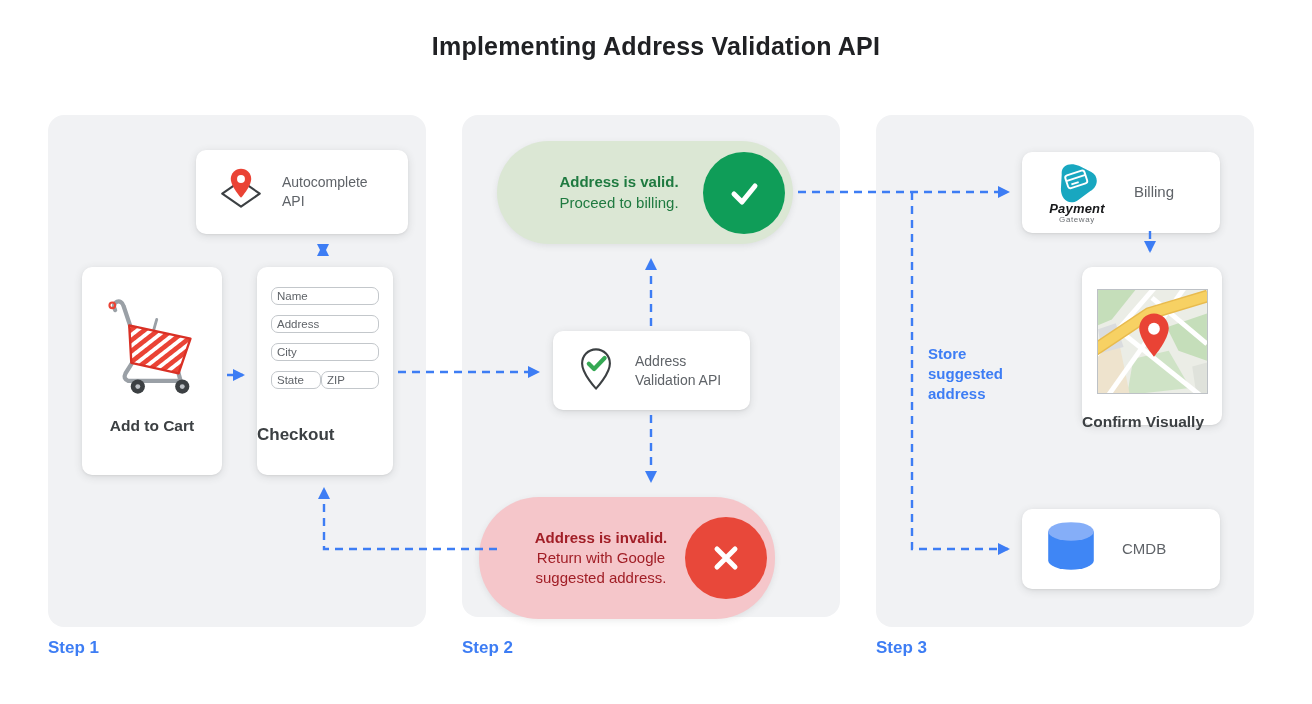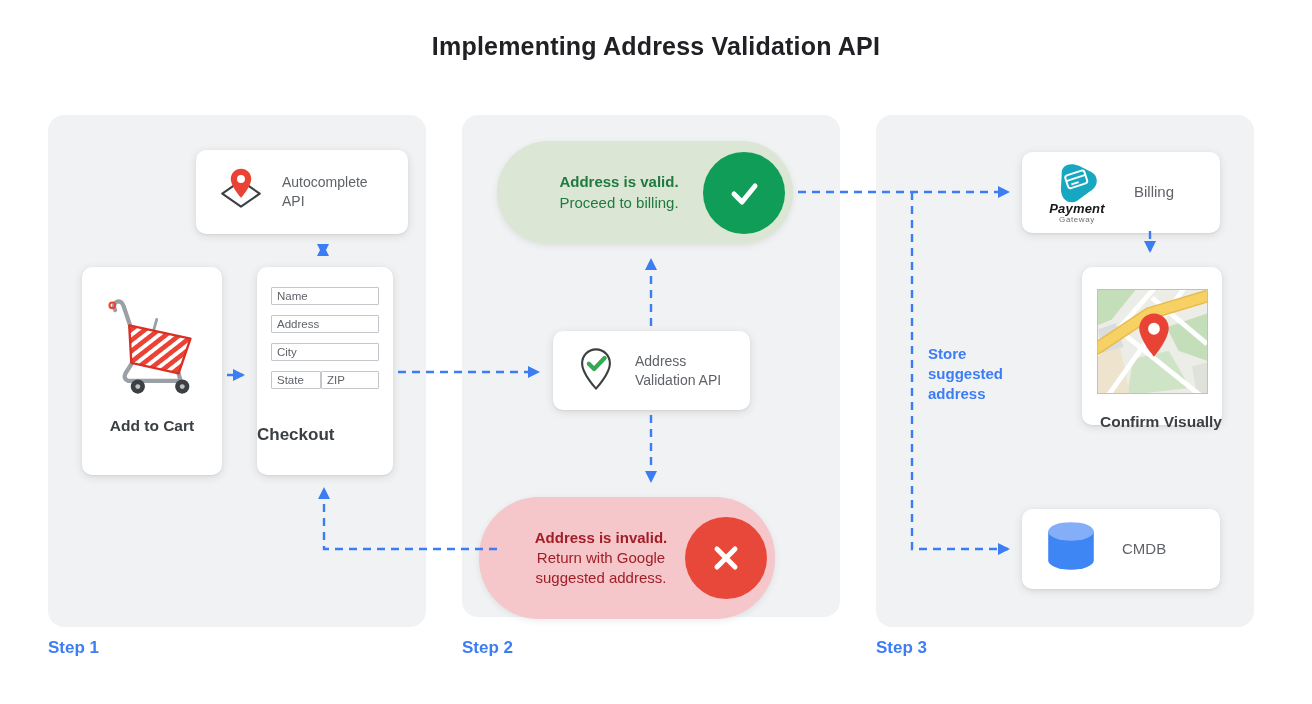--- a/index.html
+++ b/index.html
@@ -44,30 +44,30 @@
   .logo-sub{font-size:8px;color:#6b6f73;margin-top:-1px;letter-spacing:.6px}
 
   
   .card.cart{left:82px;top:267px;width:140px;height:208px;text-align:center}
   .card.cart .cart-art{margin-top:26px}
   .big-label{font-size:15.5px;font-weight:700;color:#3c4043}
   .card.cart .big-label{margin-top:16px}
 
   .card.checkout{left:257px;top:267px;width:136px;height:208px}
   .form{padding:20px 14px 0}
-  .form input{display:block;width:100%;height:18px;border:1px solid #c3c7cb;border-radius:1px;
+  .form input{display:block;width:100%;height:18px;border:1px solid #c3c7cb;border-radius:7px;
     background:#fff;font-family:"Liberation Sans",sans-serif;font-size:11.5px;color:#5f6368;
     padding:0 5px;margin-bottom:10px;outline:none}
   .form input::placeholder{color:#5f6368;opacity:1}
   .form .row{display:flex;}
   .form .row input.state{width:50px}
   .form .row input.zip{flex:1}
   .card.checkout .big-label{font-size:17px;text-align:left;margin-top:26px}
 
-  .card.confirm{left:1082px;top:267px;width:140px;height:158px;text-align:right}
+  .card.confirm{left:1082px;top:267px;width:140px;height:158px;text-align:left}
   .map-frame{width:111px;height:105px;margin:22px auto 0;border:1px solid #bdc1c6;overflow:hidden}
   .card.confirm .big-label{margin-top:18px;line-height:1.3}
 
   
   .pill{position:absolute;display:flex;align-items:center;border-radius:60px;
     box-shadow:0 2px 6px rgba(60,64,67,.10)}
   .pill.valid{left:497px;top:141px;width:296px;height:103px;background:var(--valid-bg)}
   .pill.invalid{left:479px;top:497px;width:296px;height:122px;background:var(--invalid-bg)}
   .pill .txt{flex:1;text-align:center;font-size:15px;line-height:1.35;padding-left:38px}
   .pill.valid .txt{color:var(--valid-text)}

